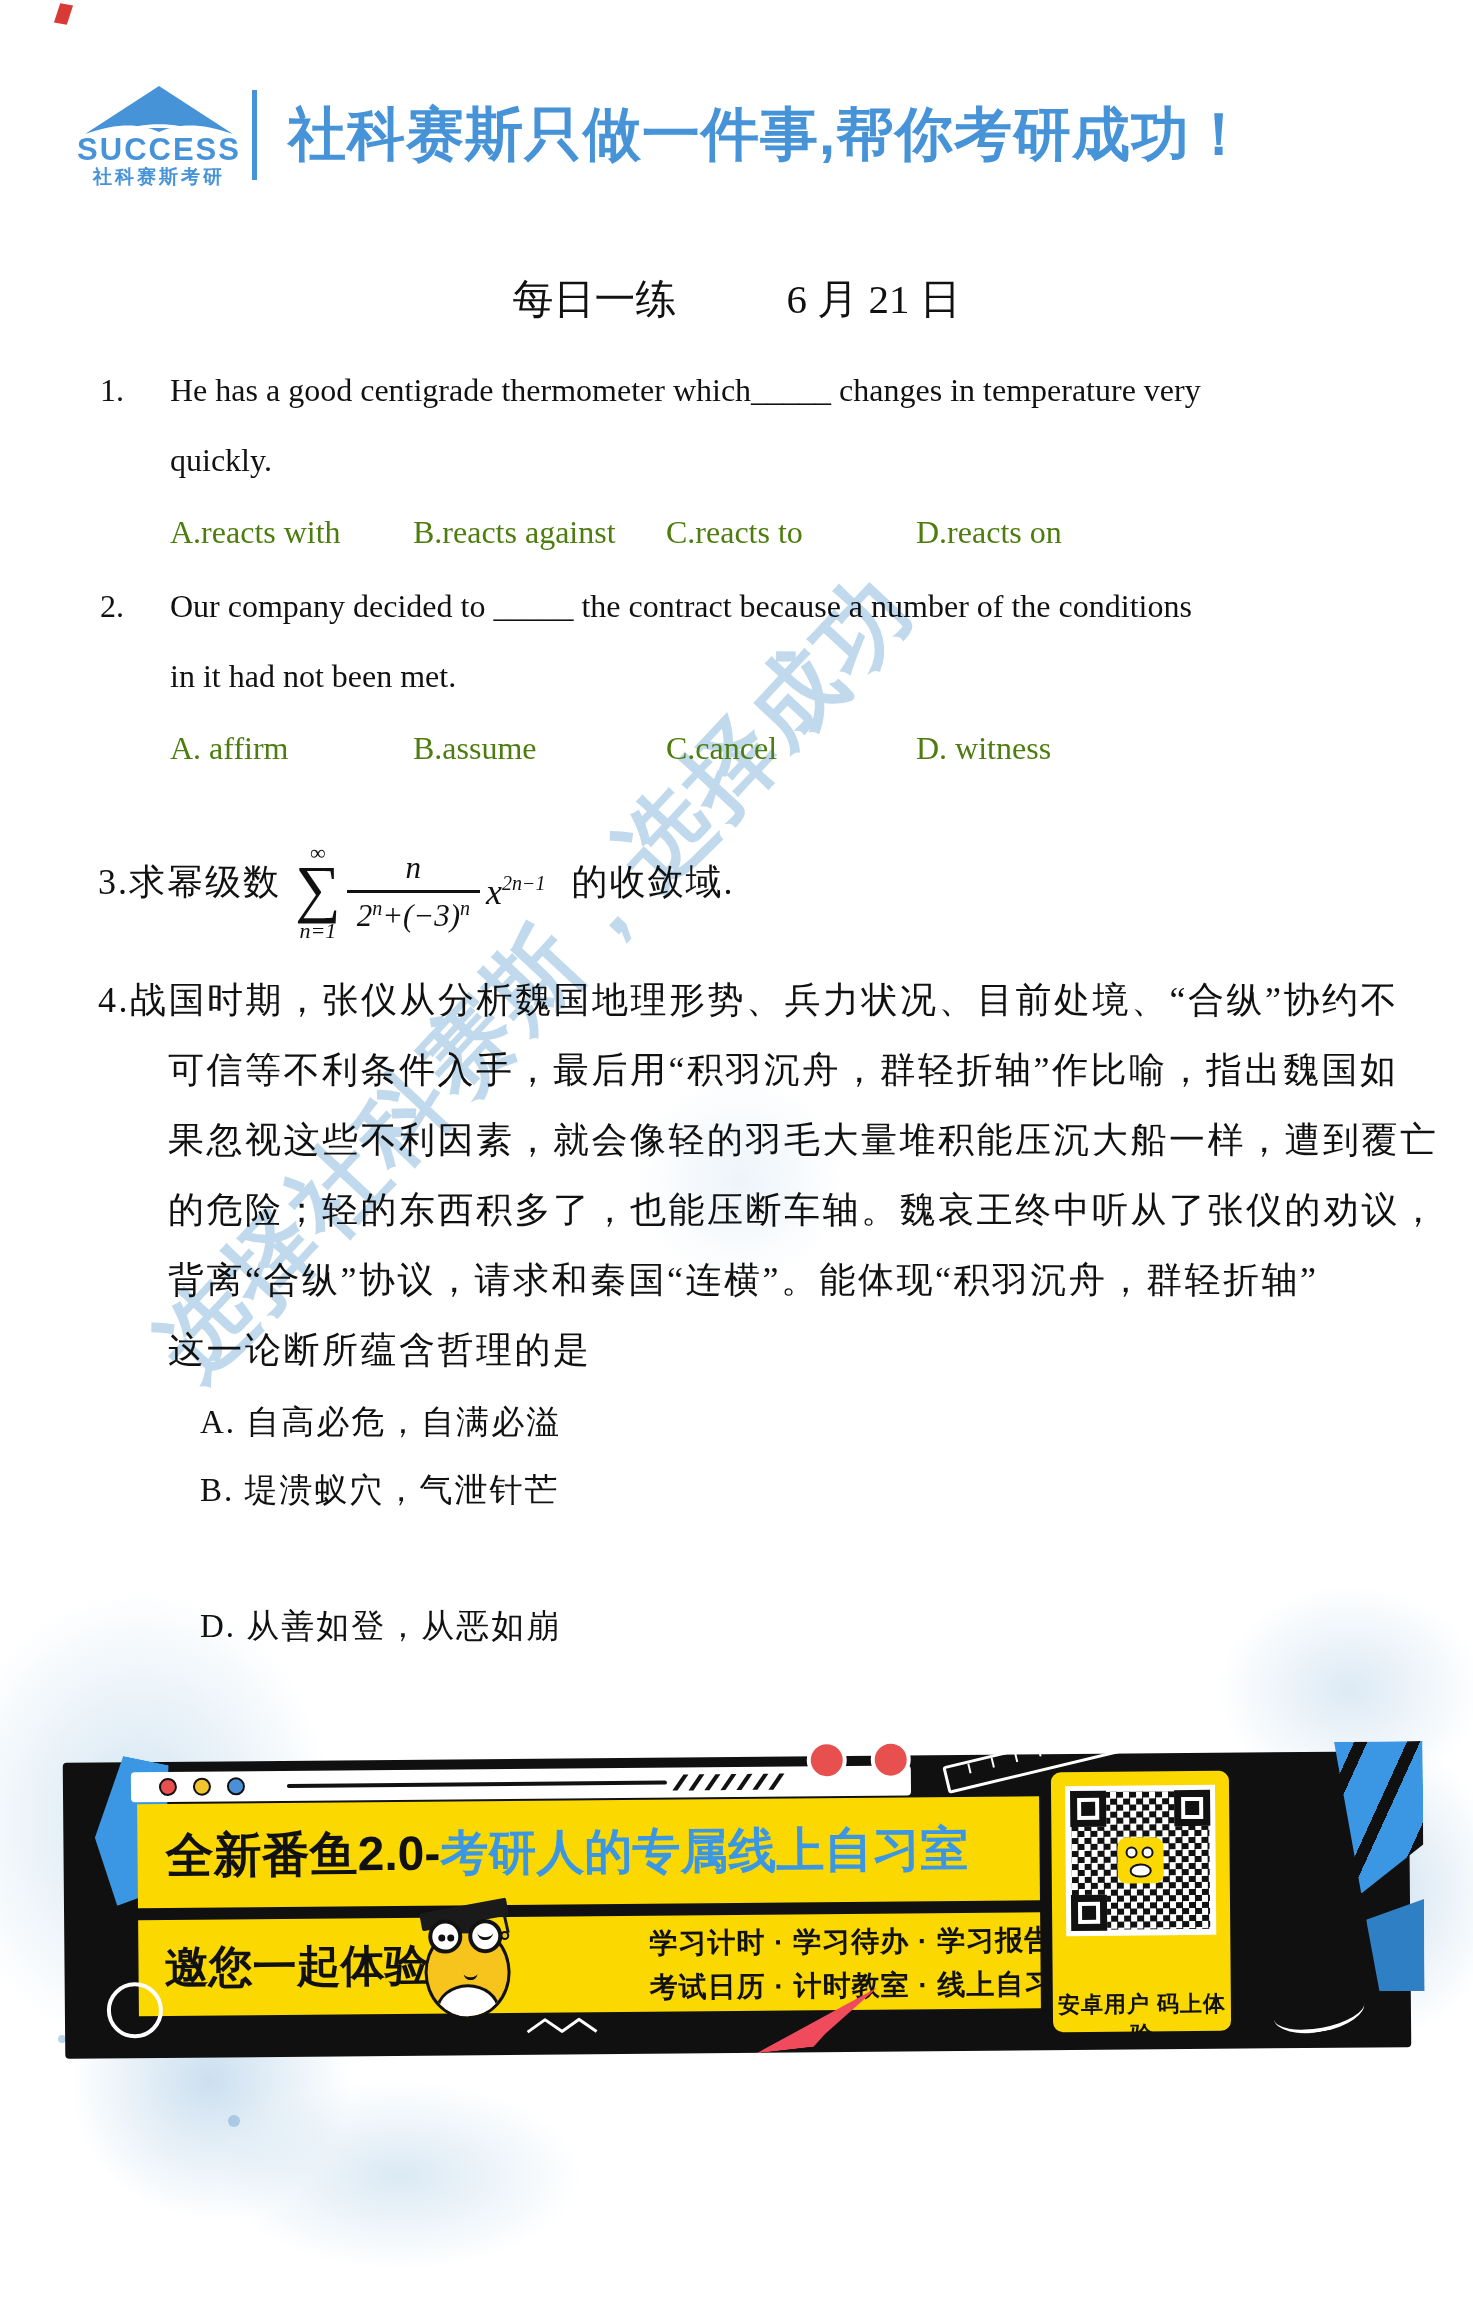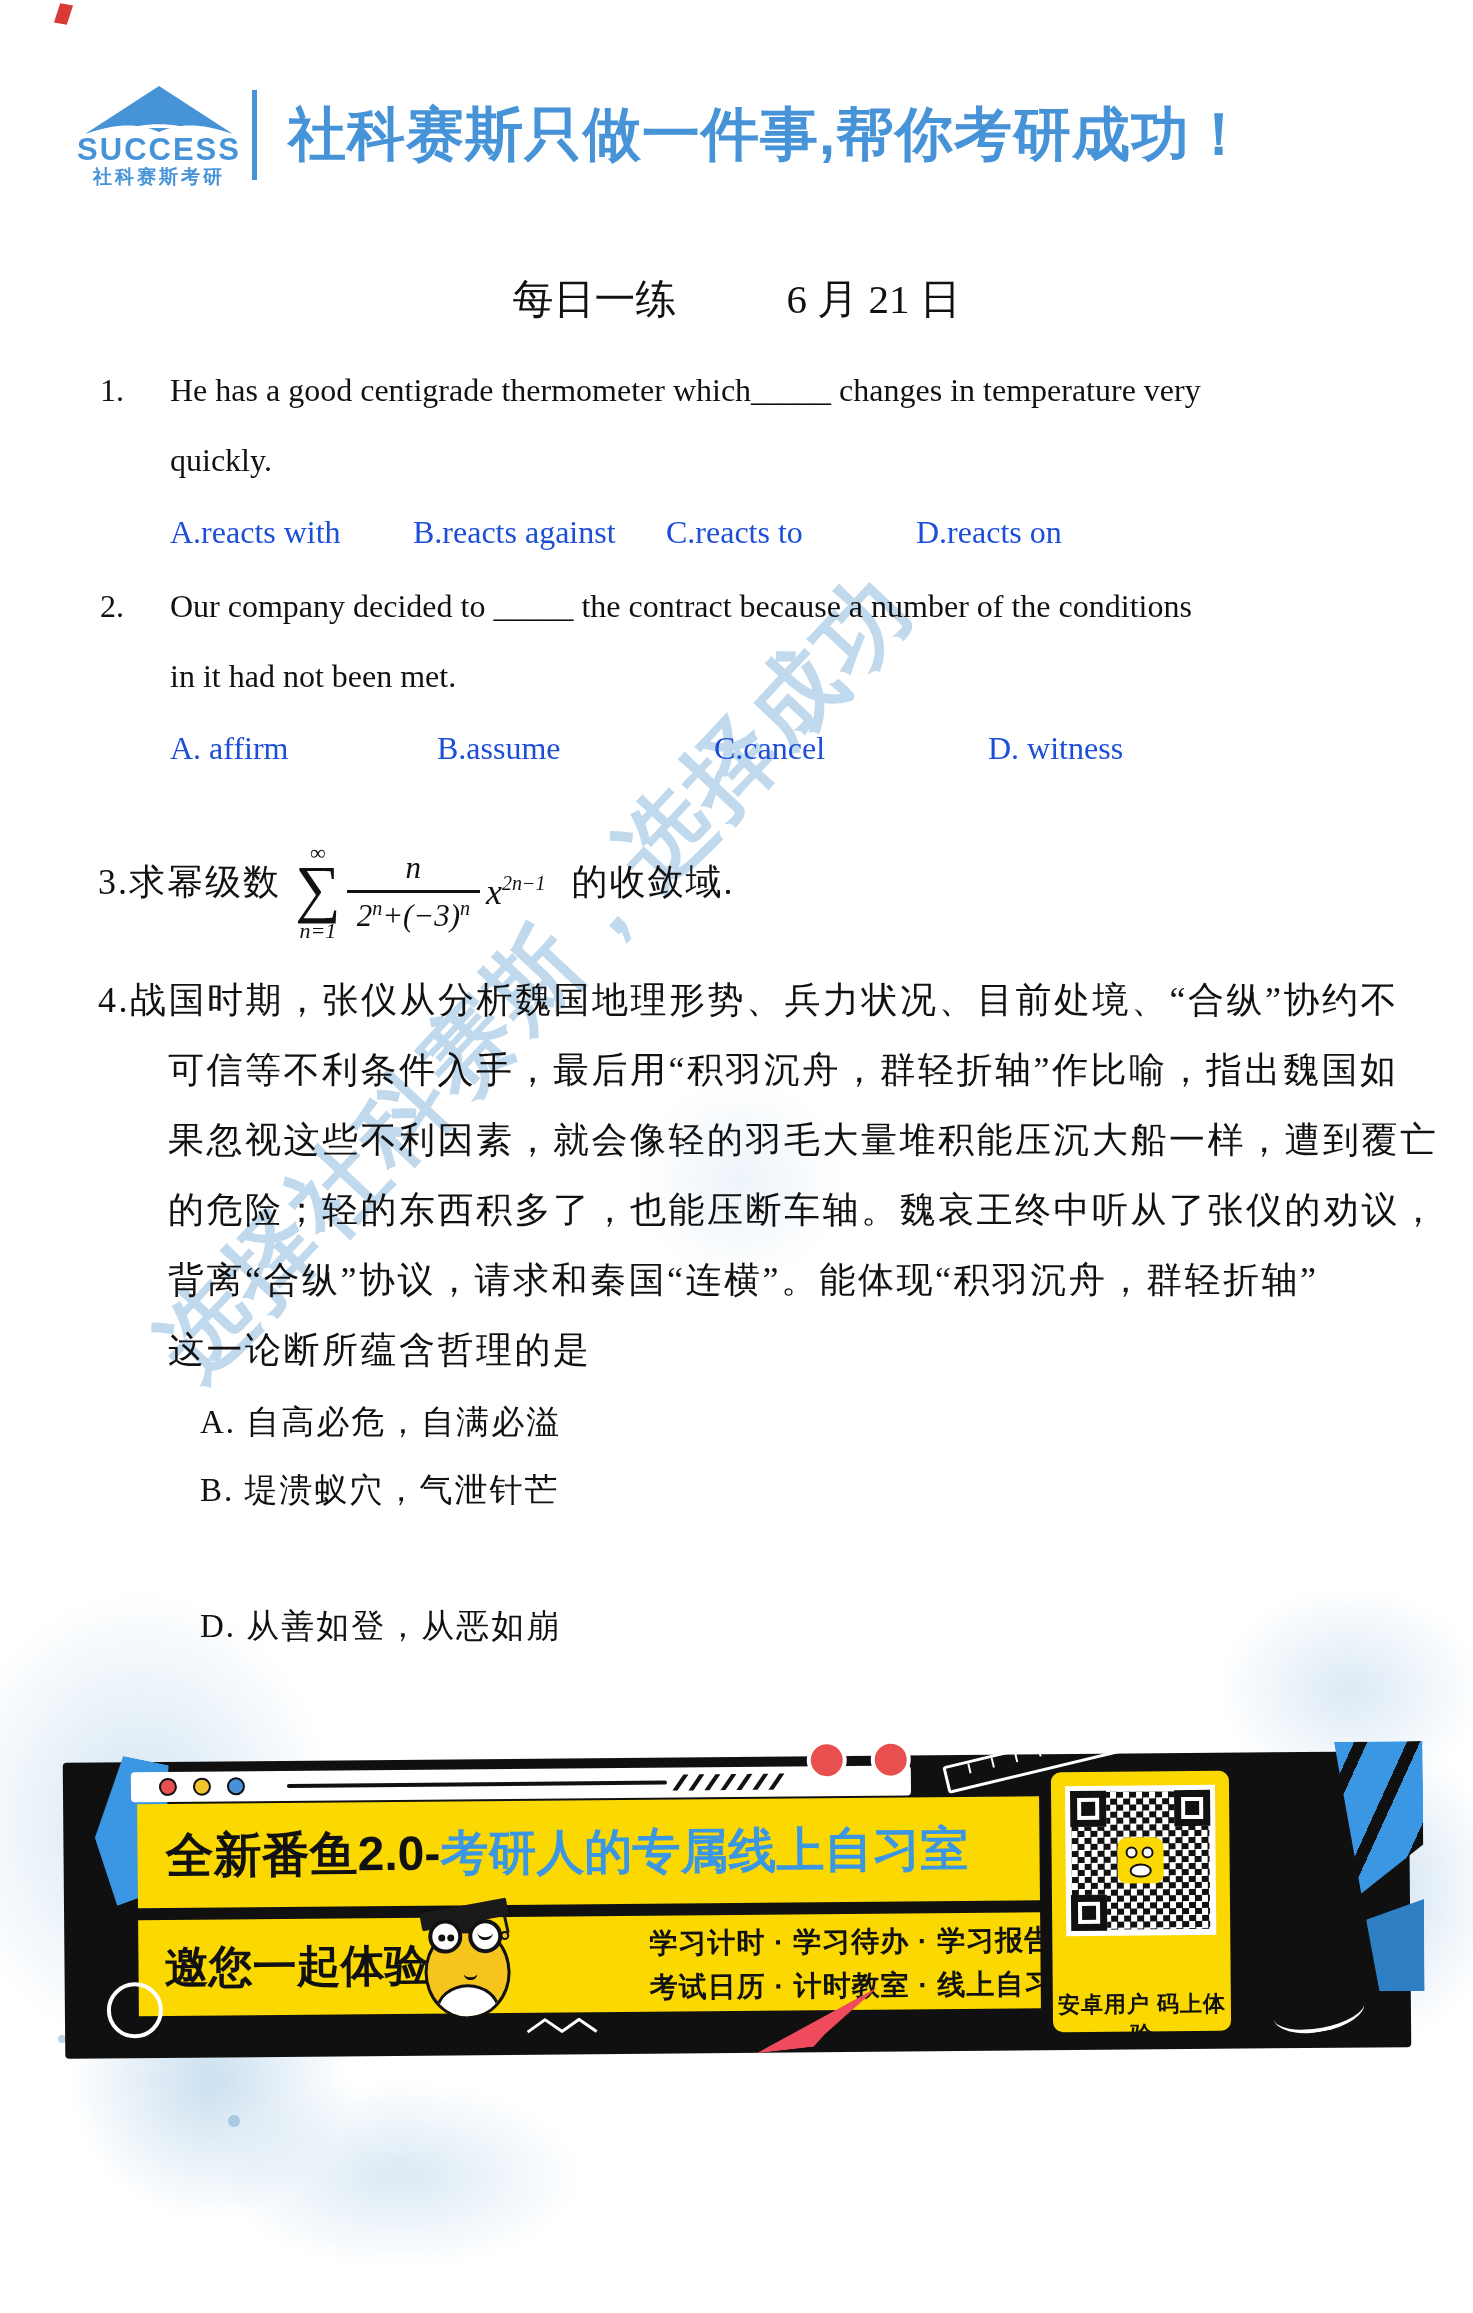--- a/index.html
+++ b/index.html
@@ -43,21 +43,21 @@
             font-weight:bold; font-size:58px; letter-spacing:1px; color:#4793d8; z-index:2; white-space:nowrap;margin-left:14px; }
 
   
   .doc-title { position:absolute; left:0; top:272px; width:100%; text-align:center;
                font-size:41px; color:#111; z-index:2; }
   .doc-title .t1 { margin-right:110px; }
 
   
   .qline { position:absolute; font-size:32px; color:#111; z-index:2; white-space:nowrap; }
   .qnum { display:inline-block; width:70px; }
-  .opts { position:absolute; display:flex; font-size:32px; color:#1d4ed8; z-index:2; white-space:nowrap; }
+  .opts { position:absolute; display:flex; font-size:32px; color:#4d7c0f; z-index:2; white-space:nowrap; }
   .opts span { display:inline-block; }
   .ow1 { width:243px; } .ow2 { width:253px; } .ow3 { width:250px; }
 
   
   .q3 { position:absolute; left:98px; top:848px; display:flex; align-items:flex-start;
         z-index:2; color:#111; }
   .q3-prefix, .q3-suffix { font-size:36px; margin-top:10px; letter-spacing:2px; }
   .formula { display:flex; align-items:center; margin-left:14px; margin-top:-6px;
              font-family:"Liberation Serif", serif; }
   .bigsum { display:flex; flex-direction:column; align-items:center; line-height:1; }
@@ -202,21 +202,21 @@
     <span class="ow1">A.reacts with</span>
     <span class="ow2">B.reacts against</span>
     <span class="ow3">C.reacts to</span>
     <span>D.reacts on</span>
   </div>
 
   <div class="qline" style="left:100px; top:588px;">
     <span class="qnum">2.</span><span>Our company decided to _____ the contract because a number of the conditions</span>
   </div>
   <div class="qline" style="left:170px; top:658px;">in it had not been met.</div>
-  <div class="opts" style="left:170px; top:730px;gap:24px;">
+  <div class="opts" style="left:170px; top:730px;">
     <span class="ow1">A. affirm</span>
     <span class="ow2">B.assume</span>
     <span class="ow3">C.cancel</span>
     <span>D. witness</span>
   </div>
 
   <div class="q3">
     <span class="q3-prefix">3.求幂级数</span>
     <span class="formula">
       <span class="bigsum">

